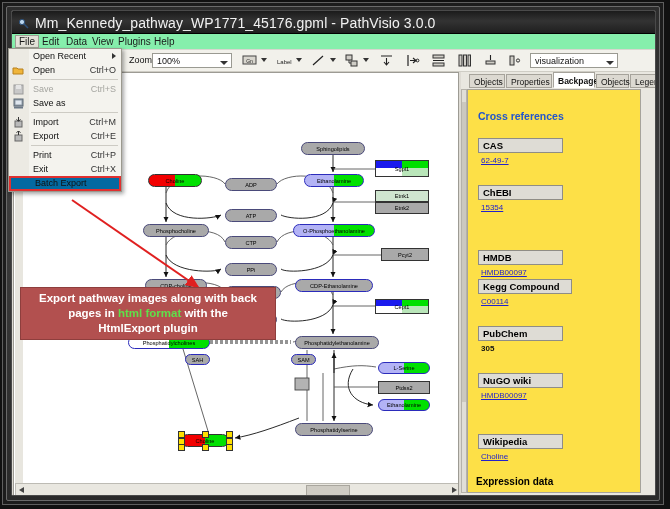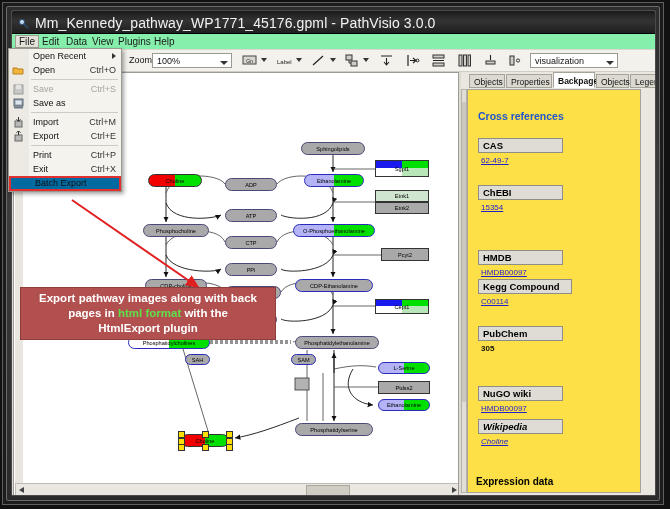--- a/index.html
+++ b/index.html
@@ -425,25 +425,25 @@
             <div class="xval">HMDB00097</div>
           </div>
           <div class="xblock" style="top:189px;">
             <div class="xhdr" style="width:94px;">Kegg Compound</div>
             <div class="xval">C00114</div>
           </div>
           <div class="xblock" style="top:236px;">
             <div class="xhdr">PubChem</div>
             <div class="xval plain">305</div>
           </div>
-          <div class="xblock" style="top:296px;">
+          <div class="xblock" style="top:283px;">
             <div class="xhdr">NuGO wiki</div>
             <div class="xval">HMDB00097</div>
           </div>
-          <div class="xblock" style="top:329px;font-style:italic;">
+          <div class="xblock" style="top:344px;">
             <div class="xhdr">Wikipedia</div>
             <div class="xval">Choline</div>
           </div>
 
           <div class="expr-title">Expression data</div>
         </div>
       </div>
     </div>
 
   </div>

